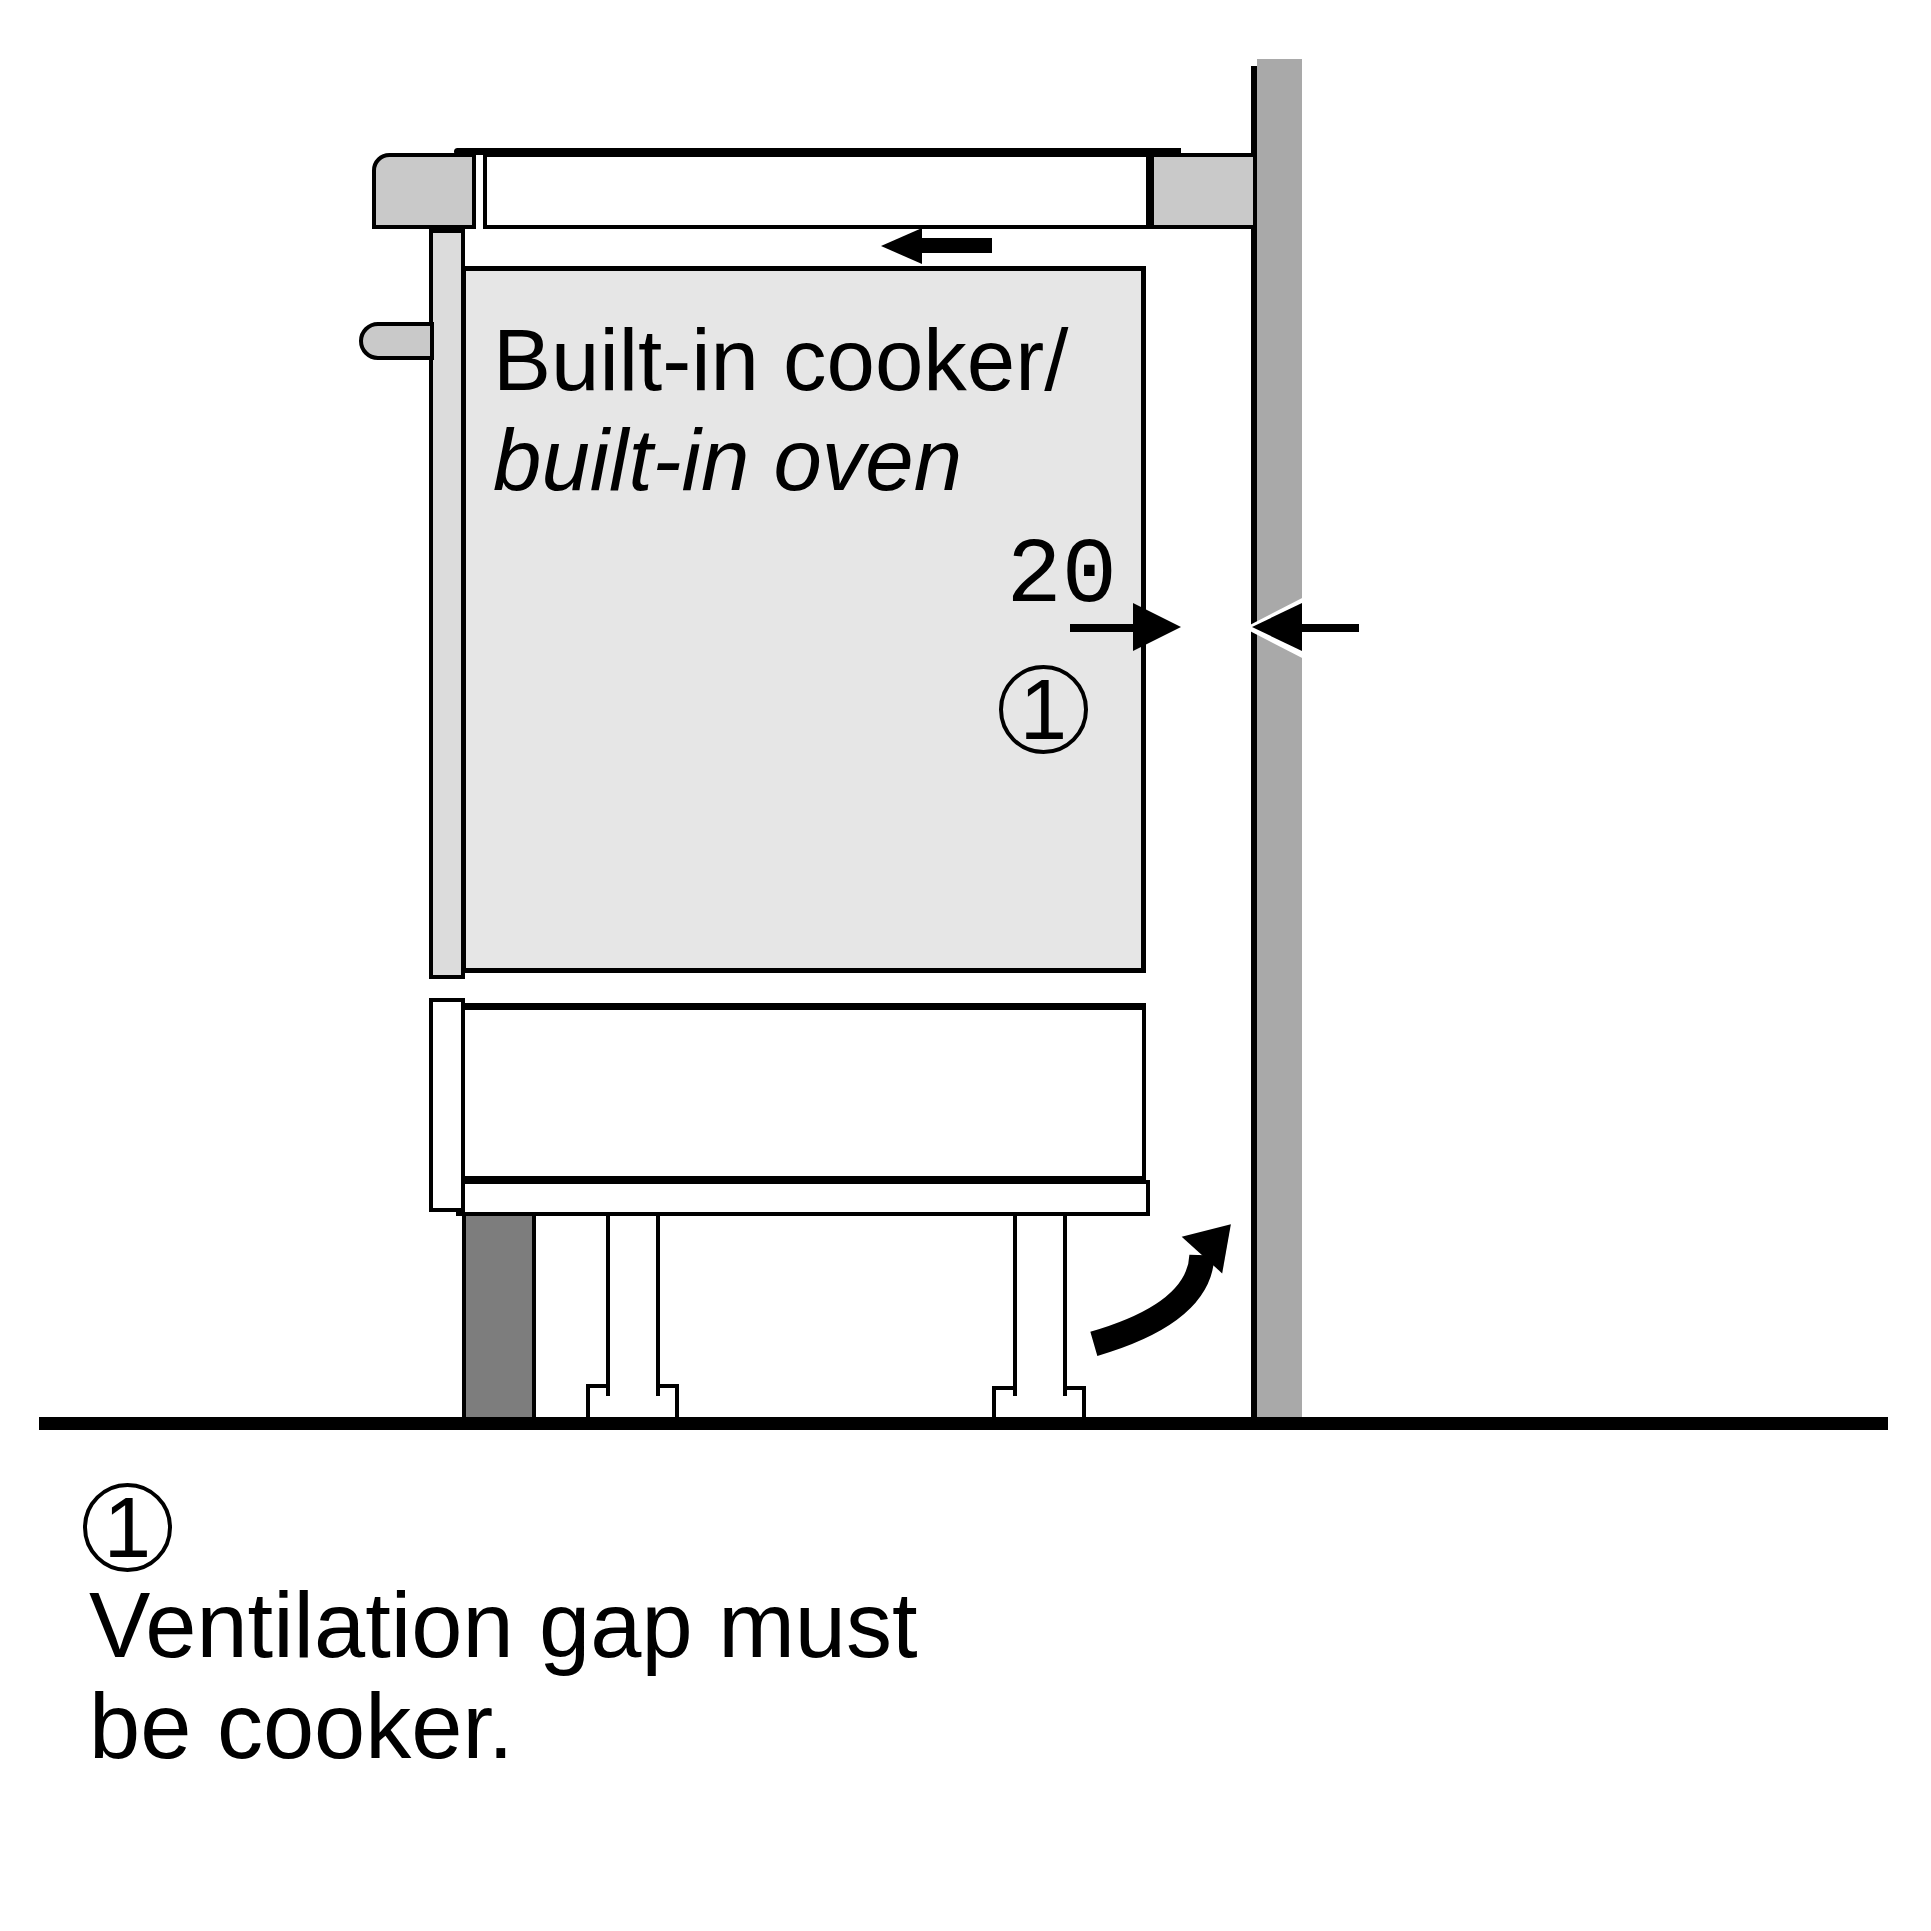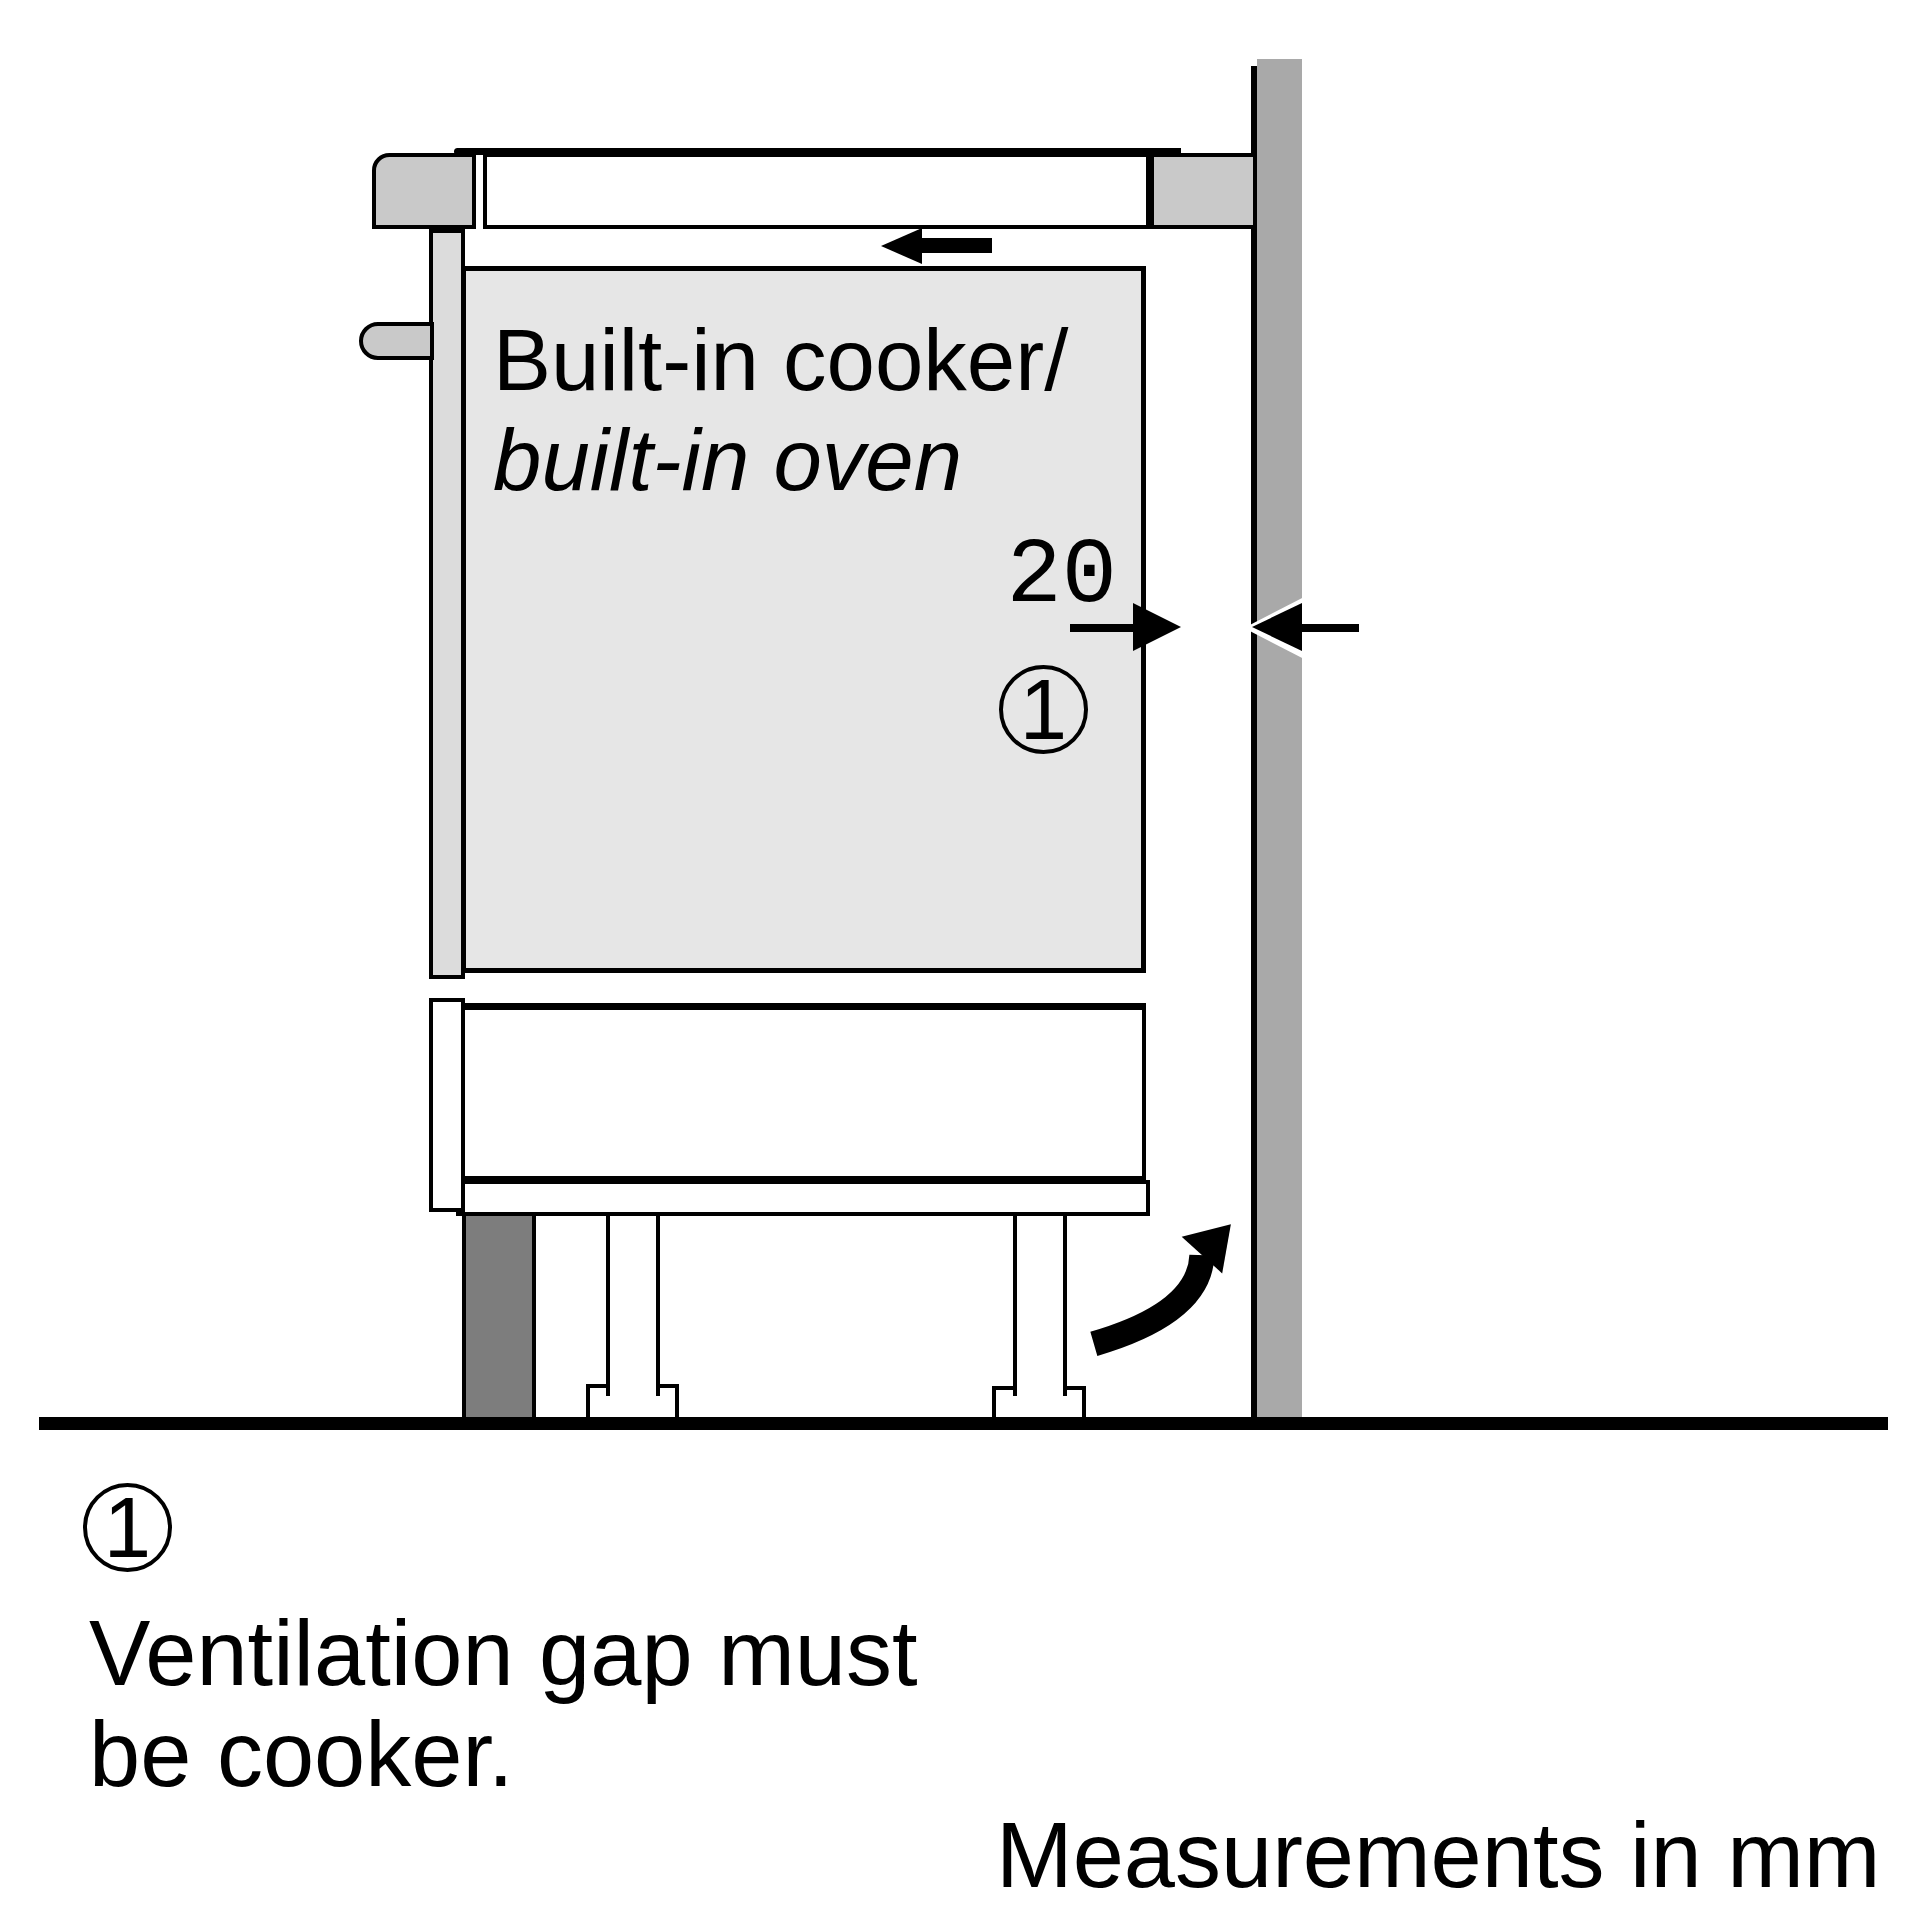--- a/index.html
+++ b/index.html
@@ -15,21 +15,21 @@
   .graypart{background:var(--worktop-gray,#c9c9c9);border:4.8px solid var(--line,#000);}
   .whitepart{background:#fff;border:4.8px solid var(--line,#000);}
   .strip{background:var(--side-gray,#dcdcdc);border:4.8px solid var(--line,#000);}
   .oven{background:var(--oven-fill,#e6e6e6);border:5.8px solid var(--line,#000);}
   .plinth{background:var(--plinth-dark,#7d7d7d);border-left:4.8px solid var(--line,#000);border-right:4.8px solid var(--line,#000);}
   .legpart{background:#fff;border-left:4.8px solid var(--line,#000);border-right:4.8px solid var(--line,#000);}
   
   .label{white-space:nowrap;line-height:1;}
   .oven-label{font-size:87px;margin-top:16px;}
   .dim-label{font-size:92px;width:145px;text-align:right;}
-  .legend-label{font-size:92px;margin-top:28px;}
+  .legend-label{font-size:92px;}
   .note-label{font-size:92px;}
   .circle-badge{
     border:4.8px solid var(--line,#000);border-radius:50%;
     display:flex;align-items:center;justify-content:center;
     font-size:85px;line-height:1;background:transparent;
   }
   
   .tri{width:0;height:0;}
 </style>
 </head>
@@ -82,16 +82,15 @@
   </svg>
 
   <div class="abs blackline" style="left:39px;top:1417px;width:1849px;height:12.6px;"></div>
 
   <div class="abs circle-badge" style="left:83px;top:1483px;width:89px;height:89px;">
     <span>1</span>
   </div>
   <div class="abs label legend-label" style="left:89px;top:1579px;">Ventilation gap must</div>
   <div class="abs label legend-label" style="left:89px;top:1680px;">be cooker.</div>
 
-  <div class="abs label note-label" style="left:996px;top:1809px;">Measurements in mm</div>
 
 </div>
 
 
 </body></html>

